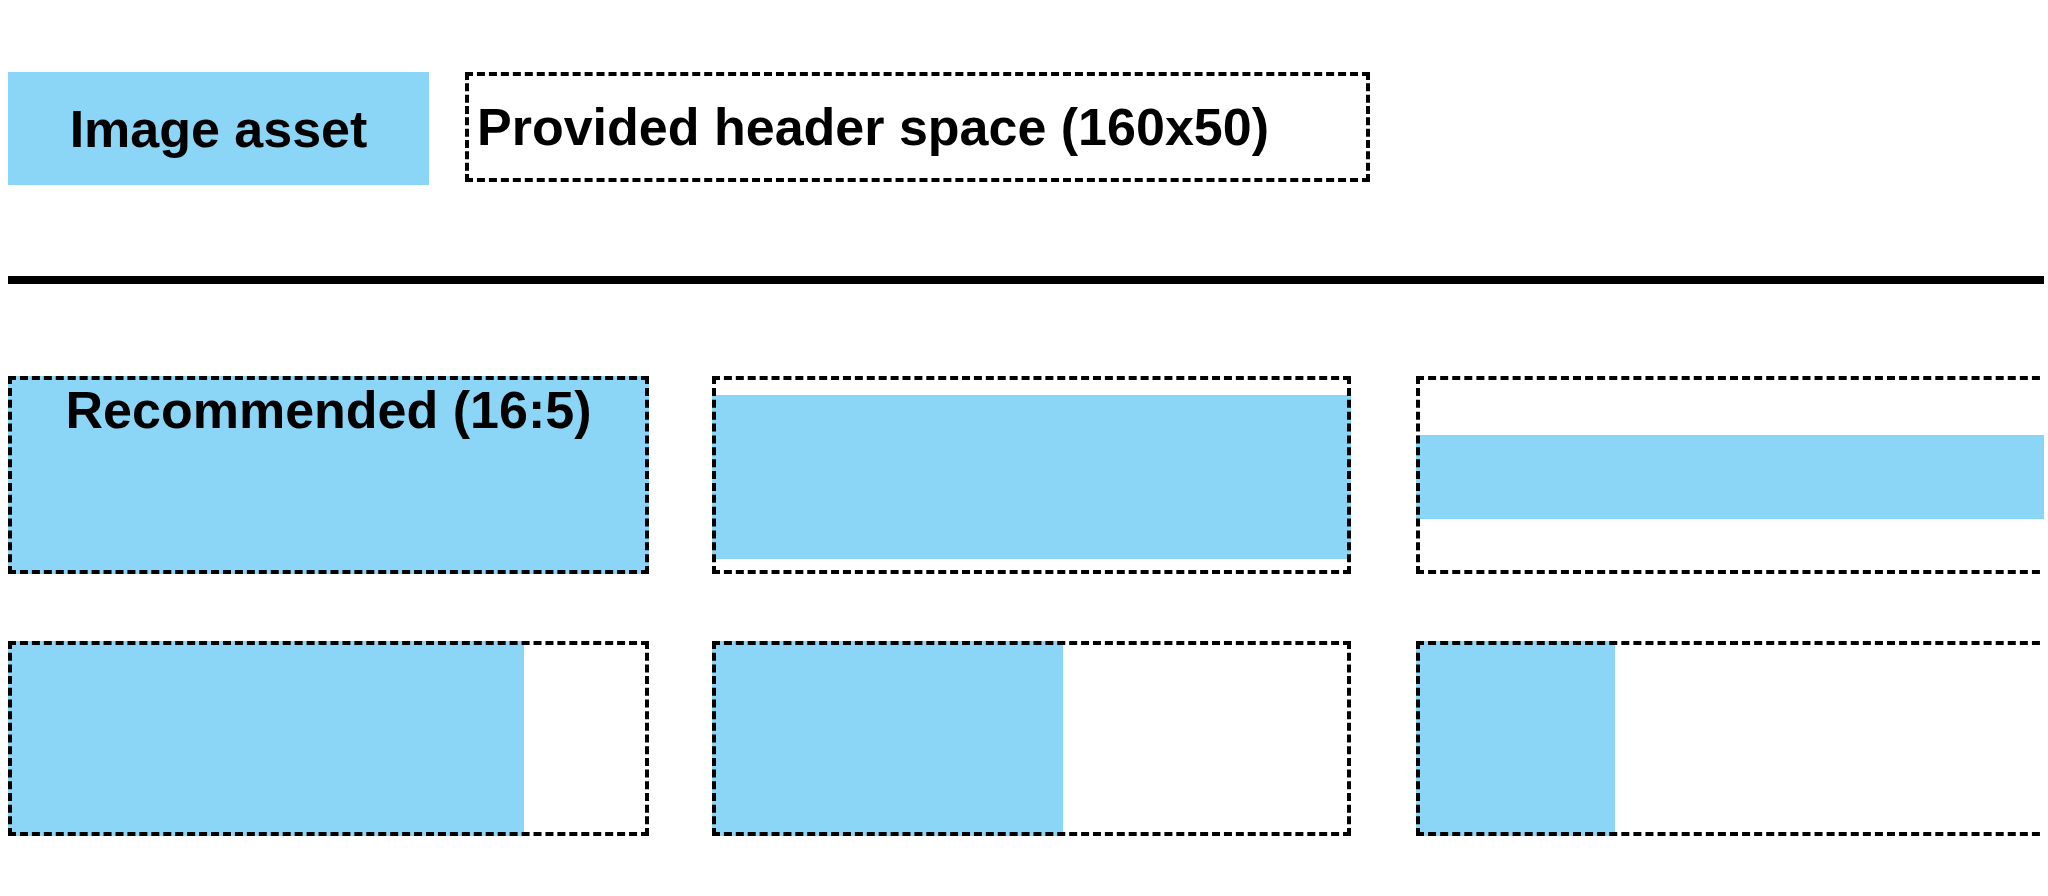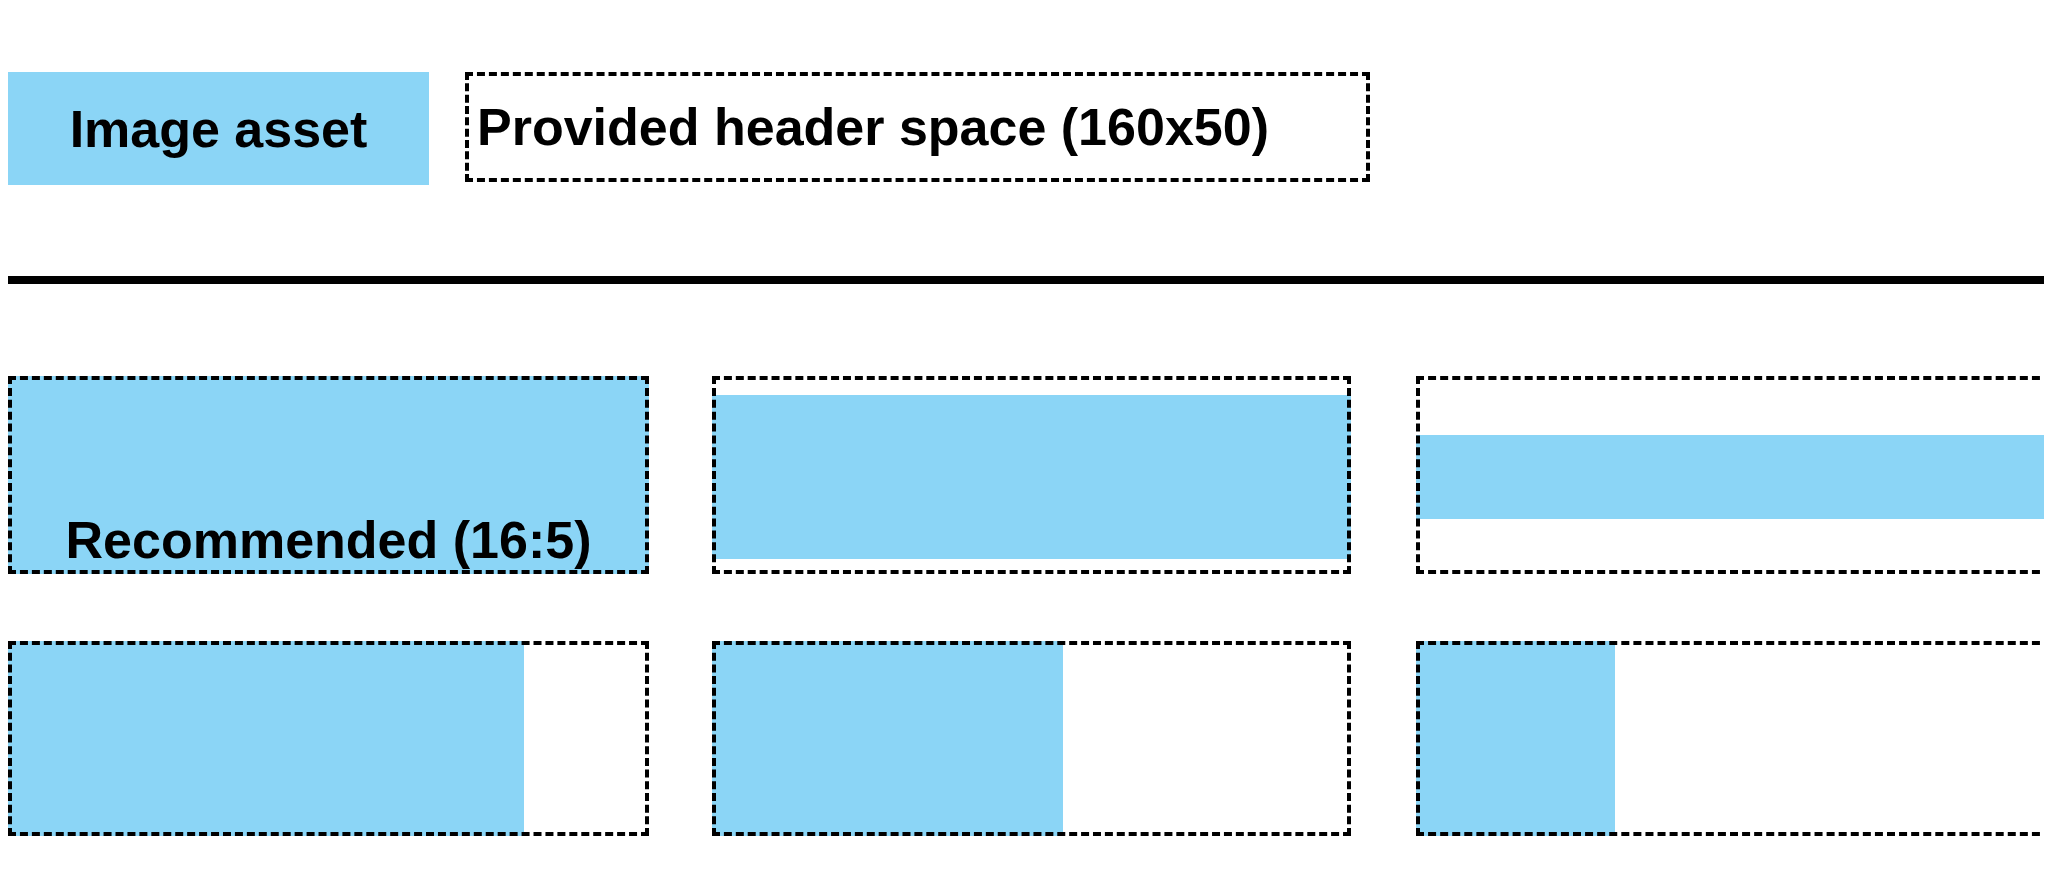--- a/index.html
+++ b/index.html
@@ -62,21 +62,21 @@
   .cell .outline {
     position: absolute;
     inset: 0;
     border: 4px dashed var(--ink);
     background: transparent;
     pointer-events: none;
   }
   .cell .cell-label {
     position: absolute;
     inset: 0;
-    display: flex; align-items: flex-end; justify-content: center;
+    display: flex; align-items: flex-start; justify-content: center;
   }
 </style>
 </head>
 <body>
 
 <div class="stage">
 
   <div class="legend-swatch">
     <span class="label-text">Image asset</span>
   </div>

